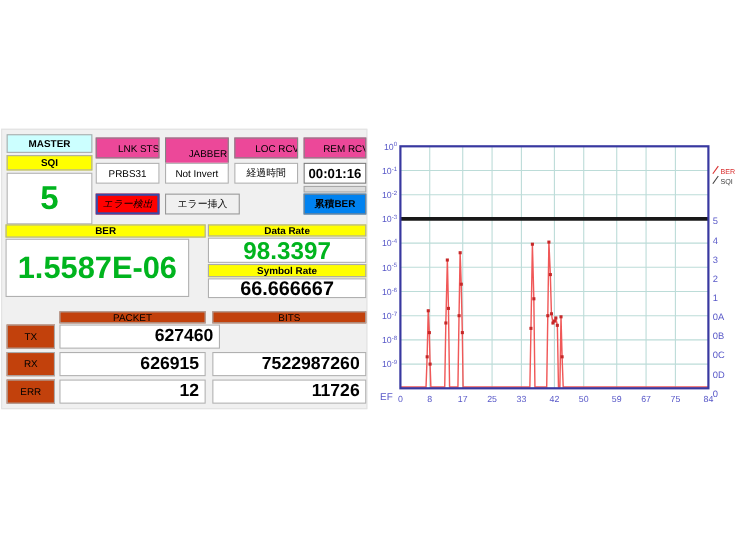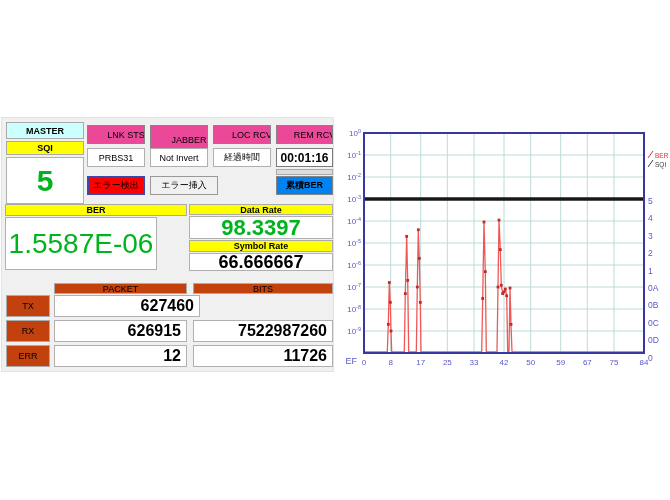--- a/index.html
+++ b/index.html
@@ -8,21 +8,21 @@
   #left-panel{position:absolute;left:1px;top:117px;width:333px;height:255px;background:#f0f0f0;border:1px solid #e2e2e2;box-sizing:border-box;}
   .abs{position:absolute;box-sizing:border-box;display:flex;align-items:center;justify-content:center;overflow:hidden;white-space:nowrap;}
   .hdr{font-size:9px;font-weight:bold;border:1px solid #aaa;color:#000;}
   .yellow{background:#ffff00;}
   .cyan{background:#ccffff;}
   .pgreen{background:#c2410c;}
   .whitebox{background:#fff;border:1px solid #b0b0b0;font-size:9px;color:#000;}
   .btn{font-size:9px;border:1px solid #858585;color:#000;cursor:pointer;}
   .green-btn{background:#ec4899;padding-left:20px;}
   .gray-btn{background:#f0f0f0;border:1px solid #999;}
-  .red-btn{background:#ff0000;border:2px solid #3a4aa8;}
+  .red-btn{background:#ff0000;border:2px solid #3a4aa8;font-style:italic;}
   .blue-btn{background:#0082f0;font-weight:600;}
   .num{justify-content:flex-end;padding-right:5px;font-weight:bold;color:#000;}
   .greentext{color:#00b41e;}
   #chart{position:absolute;left:337px;top:115px;}
   #chart text{font-family:"Liberation Sans","DejaVu Sans",sans-serif;}
 </style>
 </head>
 <body>
 
 <div id="screen">
@@ -42,21 +42,21 @@
     <div class="abs whitebox" style="left:148px;top:30px;width:58px;height:19px">Not Invert</div>
     <div class="abs whitebox" style="left:211px;top:30px;width:58px;height:19px">経過時間</div>
     <div class="abs whitebox" style="left:274px;top:30px;width:57px;height:19px;font-size:12px;font-weight:bold;border-color:#7a7a7a">00:01:16</div>
     <div class="abs" style="left:274px;top:51px;width:57px;height:6px;background:#dcdcdc;border:1px solid #a8a8a8"></div>
 
     <div class="abs btn red-btn" style="left:85px;top:58px;width:58px;height:19px">エラー検出</div>
     <div class="abs btn gray-btn" style="left:148px;top:58px;width:68px;height:19px">エラー挿入</div>
     <div class="abs btn blue-btn" style="left:274px;top:58px;width:57px;height:19px">累積BER</div>
 
     <div class="abs hdr yellow" style="left:3px;top:86px;width:182px;height:12px">BER</div>
-    <div class="abs whitebox greentext" style="left:3px;top:99px;width:152px;height:53px;font-size:28px;font-weight:normal">1.5587E-06</div>
+    <div class="abs whitebox greentext" style="left:3px;top:99px;width:167px;height:53px;font-size:28px;font-weight:bold">1.5587E-06</div>
 
     <div class="abs hdr yellow" style="left:187px;top:86px;width:144px;height:11px">Data Rate</div>
     <div class="abs whitebox greentext" style="left:187px;top:98px;width:144px;height:23px;font-size:22px;font-weight:bold">98.3397</div>
     <div class="abs hdr yellow" style="left:187px;top:122px;width:144px;height:12px">Symbol Rate</div>
     <div class="abs whitebox" style="left:187px;top:135px;width:144px;height:18px;font-size:18px;font-weight:bold">66.666667</div>
 
     <div class="abs hdr pgreen" style="left:52px;top:165px;width:133px;height:11px;font-weight:normal">PACKET</div>
     <div class="abs hdr pgreen" style="left:191px;top:165px;width:140px;height:11px;font-weight:normal">BITS</div>
 
     <div class="abs hdr pgreen" style="left:4px;top:177px;width:44px;height:22px;font-weight:normal">TX</div>

